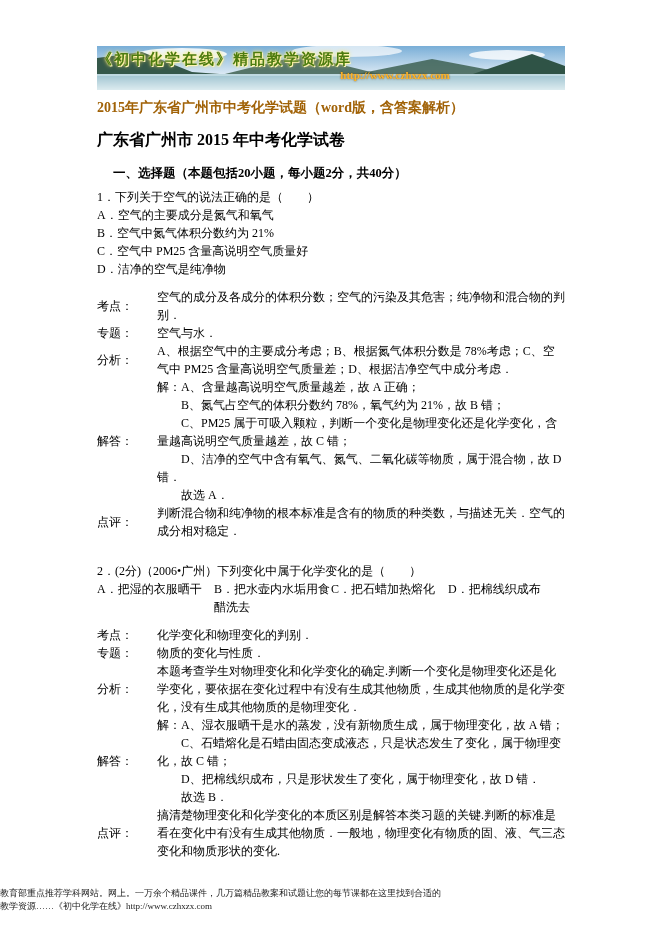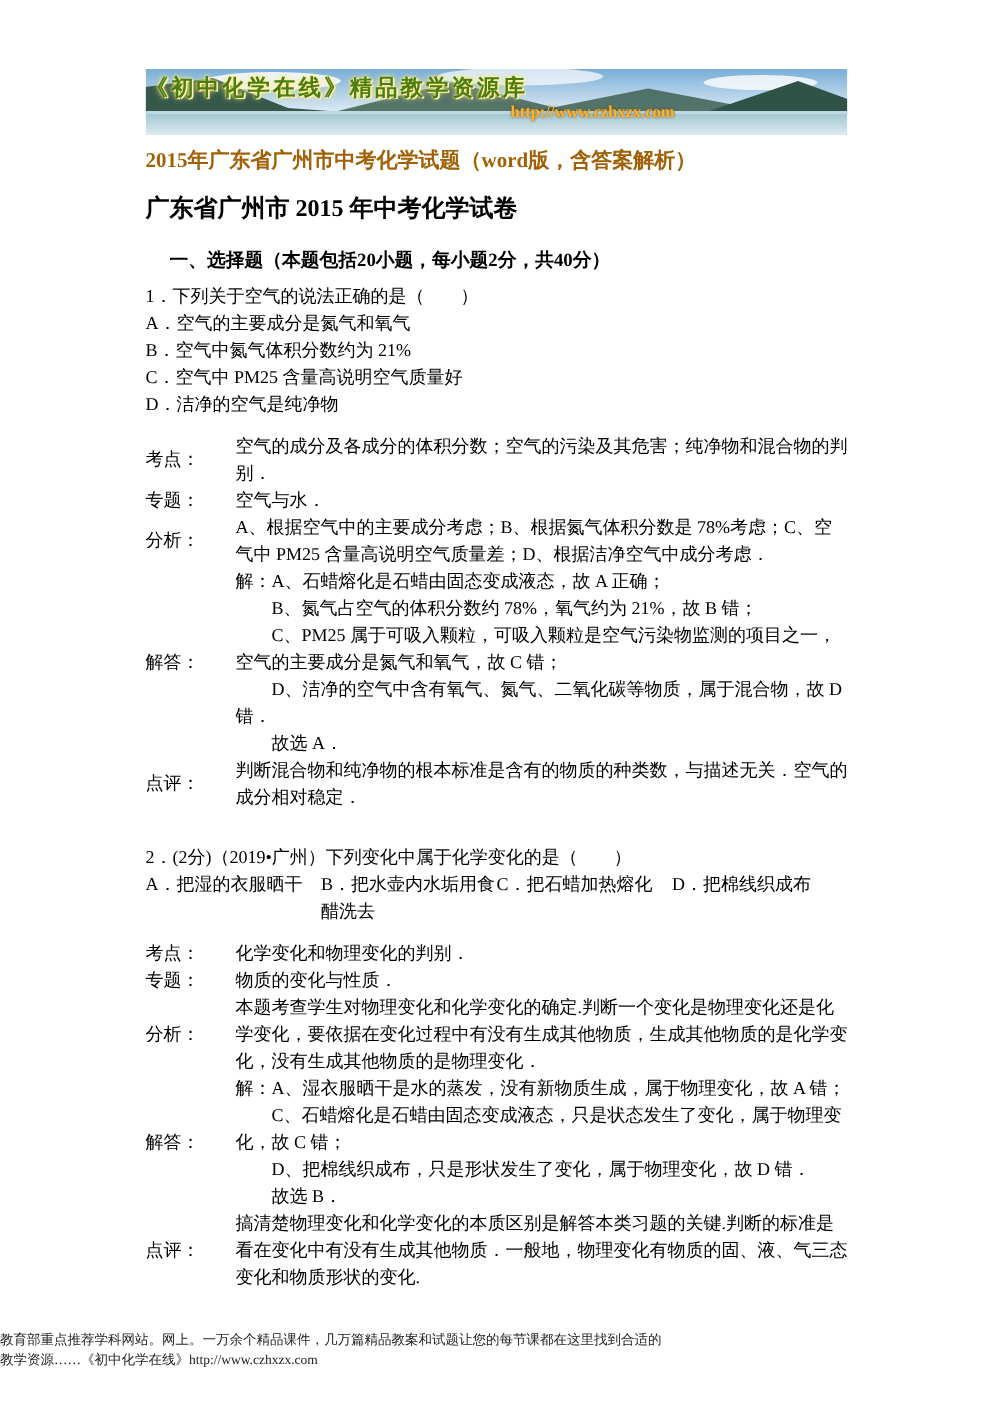--- a/index.html
+++ b/index.html
@@ -95,36 +95,36 @@
         <span class="anno-label">专题：</span>
         <div class="anno-body">空气与水．</div>
       </div>
       <div class="anno">
         <span class="anno-label">分析：</span>
         <div class="anno-body">A、根据空气中的主要成分考虑；B、根据氮气体积分数是 78%考虑；C、空气中 PM25 含量高说明空气质量差；D、根据洁净空气中成分考虑．</div>
       </div>
       <div class="anno">
         <span class="anno-label">解答：</span>
         <div class="anno-body">
-          <div>解：A、石蜡熔化是石蜡由固态变成液态，故 A 正确；</div>
+          <div>解：A、含量越高说明空气质量越差，故 A 正确；</div>
           <div class="sub">B、氮气占空气的体积分数约 78%，氧气约为 21%，故 B 错；</div>
-          <div class="sub">C、PM25 属于可吸入颗粒，可吸入颗粒是空气污染物监测的项目之一，空气的主要成分是氮气和氧气，故 C 错；</div>
+          <div class="sub">C、PM25 属于可吸入颗粒，判断一个变化是物理变化还是化学变化，含量越高说明空气质量越差，故 C 错；</div>
           <div class="sub">D、洁净的空气中含有氧气、氮气、二氧化碳等物质，属于混合物，故 D 错．</div>
           <div class="sub">故选 A．</div>
         </div>
       </div>
       <div class="anno">
         <span class="anno-label">点评：</span>
         <div class="anno-body">判断混合物和纯净物的根本标准是含有的物质的种类数，与描述无关．空气的成分相对稳定．</div>
       </div>
     </div>
   </section>
 
   <section class="question q2">
-    <div class="stem">2．(2分)（2019•广州）下列变化中属于化学变化的是（　　）</div>
+    <div class="stem">2．(2分)（2006•广州）下列变化中属于化学变化的是（　　）</div>
     <div class="opt-grid">
       <div class="opt">A．把湿的衣服晒干</div>
       <div class="opt">B．把水壶内水垢用食醋洗去</div>
       <div class="opt">C．把石蜡加热熔化</div>
       <div class="opt">D．把棉线织成布</div>
     </div>
 
     <div class="annos">
       <div class="anno">
         <span class="anno-label">考点：</span>

